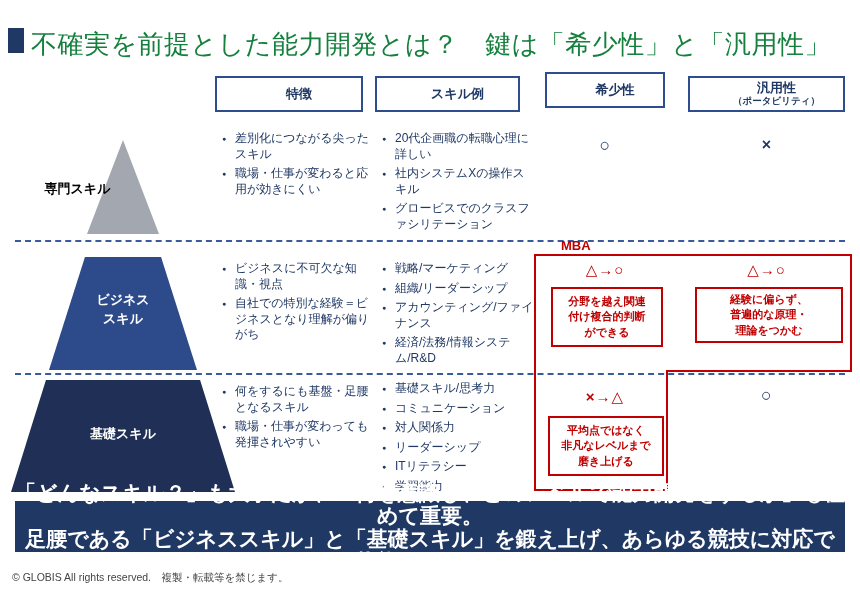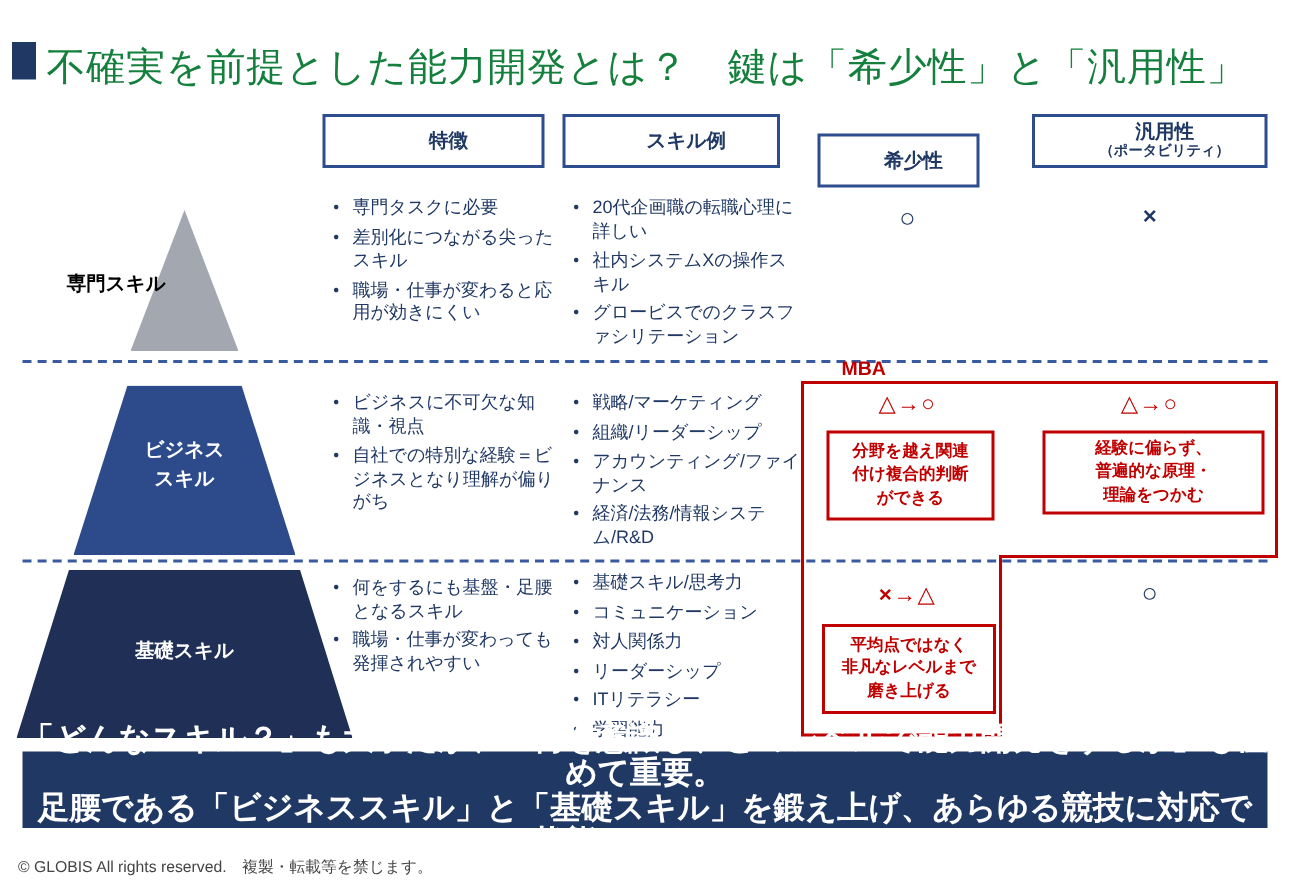--- a/index.html
+++ b/index.html
@@ -64,42 +64,41 @@
 
   <div class="abs title-square" style="left:8px; top:28px; width:16px; height:25px;"></div>
   <div class="abs slide-title" style="left:31px; top:27px; width:820px;">不確実を前提とした能力開発とは？　鍵は「希少性」と「汎用性」</div>
 
   <div class="abs hdr-box" style="left:215px; top:76px; width:148px; height:36px;">
     <span>特徴</span>
   </div>
   <div class="abs hdr-box" style="left:375px; top:76px; width:145px; height:36px;">
     <span>スキル例</span>
   </div>
-  <div class="abs hdr-box" style="left:545px; top:89px; width:108px; height:36px;">
+  <div class="abs hdr-box" style="left:545px; top:72px; width:120px; height:36px;">
     <span>希少性</span>
   </div>
   <div class="abs hdr-box" style="left:688px; top:76px; width:157px; height:36px;">
     <span>汎用性</span>
     <span class="hdr-sub">（ポータビリティ）</span>
   </div>
 
   <div class="abs dashed" style="left:15px; top:240px; width:830px;"></div>
   <div class="abs dashed" style="left:15px; top:373px; width:830px;"></div>
 
   <div class="abs pyr-top" style="left:87px; top:140px; width:72px; height:94px;"></div>
   <div class="abs pyr-mid" style="left:49px; top:257px; width:148px; height:113px;"></div>
   <div class="abs pyr-bot" style="left:11px; top:380px; width:224px; height:112px;"></div>
 
   <div class="abs pyr-label-dark" style="left:40px; top:180px; width:75px;">専門スキル</div>
   <div class="abs pyr-label-light pre" style="left:49px; top:291px; width:148px;">ビジネス
 スキル</div>
   <div class="abs pyr-label-light" style="left:11px; top:425px; width:224px;">基礎スキル</div>
 
   <ul class="abs blist" style="left:222px; top:131px; width:152px;">
-      <li>専門タスクに必要</li>
       <li>差別化につながる尖ったスキル</li>
       <li>職場・仕事が変わると応用が効きにくい</li>
     </ul>
   <ul class="abs blist" style="left:382px; top:131px; width:152px;">
       <li>20代企画職の転職心理に詳しい</li>
       <li>社内システムXの操作スキル</li>
       <li>グロービスでのクラスファシリテーション</li>
     </ul>
   <div class="abs sym" style="left:545px; top:136px; width:120px;">○</div>
   <div class="abs sym" style="left:688px; top:137px; width:157px; font-size:16px;">×</div>

